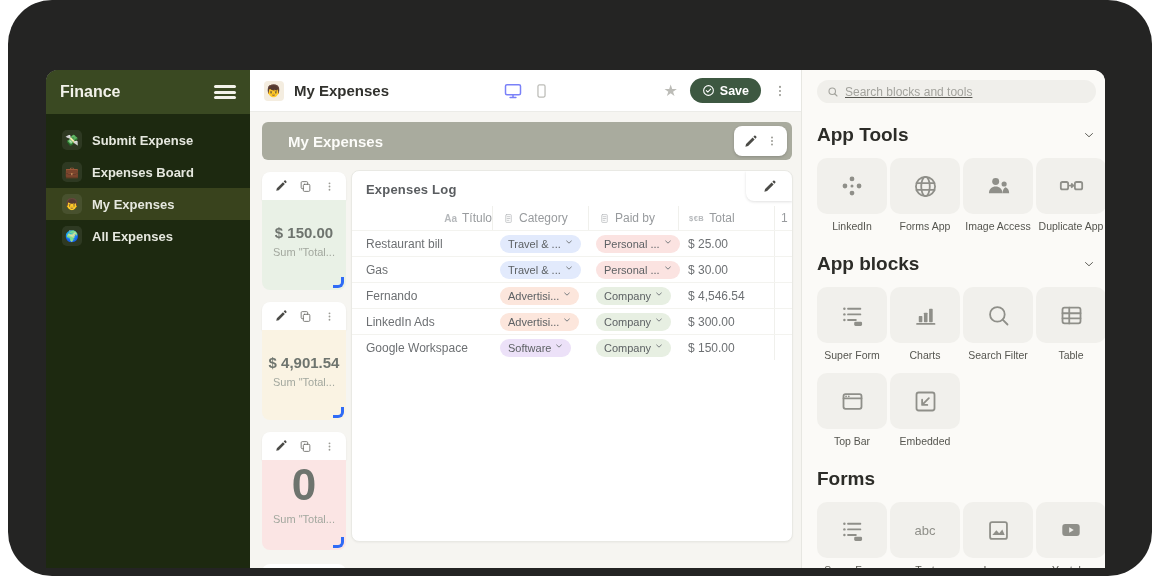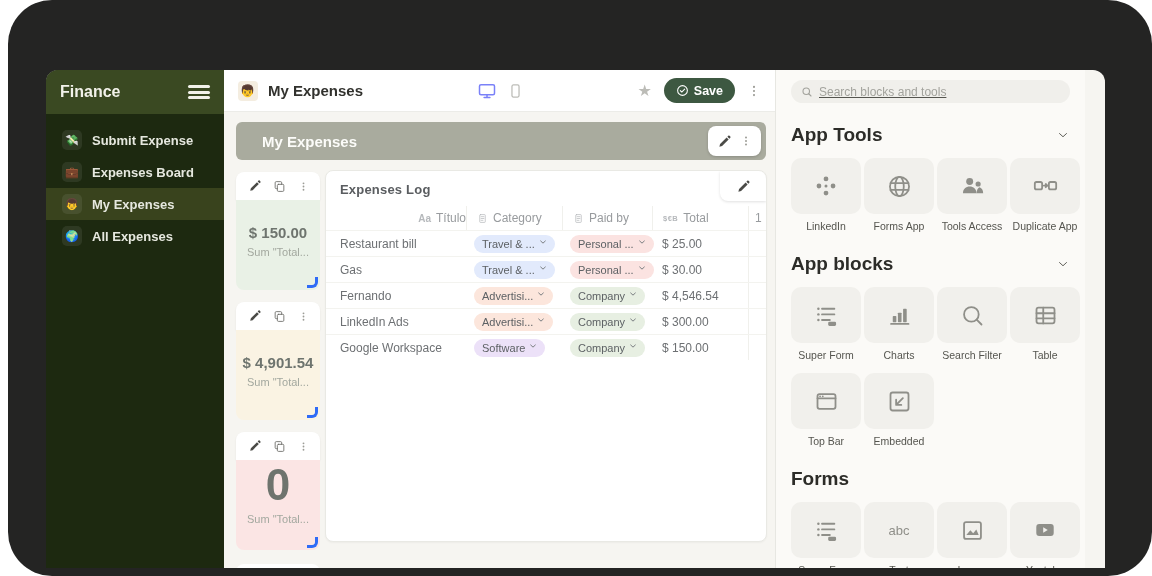--- a/index.html
+++ b/index.html
@@ -9,21 +9,21 @@
 
   
   .frame { position:absolute; left:8px; top:0; right:0; bottom:0;
     background:#242423; border-radius:44px; }
 
   
   .app { position:absolute; left:46px; top:70px; width:1059px; height:498px;
     border-radius:12px 12px 0 0; overflow:hidden; display:flex; background:#f6f5f1; }
 
   
-  .sidebar { width:178px; background:#1d2910; display:flex; flex-direction:column; flex:none; }
+  .sidebar { width:204px; background:#1d2910; display:flex; flex-direction:column; flex:none; }
   .sb-head { height:44px; background:#3a4922; display:flex; align-items:center;
     justify-content:space-between; padding:0 14px; }
   .sb-title { color:#f2f2ea; font-size:16px; font-weight:700; }
   .hamburger { width:22px; height:14px; display:flex; flex-direction:column;
     justify-content:space-between; cursor:pointer; }
   .hamburger span { display:block; height:3px; background:#f2f2ea; border-radius:2px; }
   .sb-items { padding-top:10px; }
   .sb-item { height:32px; display:flex; align-items:center; gap:10px; padding:0 16px;
     cursor:pointer; }
   .sb-item.selected { background:#39431d; }
@@ -446,21 +446,21 @@
               <span class="tile">
                 <svg width="27" height="27" viewBox="0 0 24 24" fill="none" stroke="currentColor" stroke-width="1.6" stroke-linecap="round" stroke-linejoin="round">
                   <g fill="currentColor" stroke="none">
                     <circle cx="9.5" cy="7.5" r="3.1"></circle>
                     <path d="M3.5 18c0-4 2.7-6 6-6s6 2 6 6z"></path>
                     <circle cx="17" cy="9.8" r="2.3"></circle>
                     <path d="M15.5 18c.3-2.6 1-4.5 2.6-5.3 2 .4 3.4 2.3 3.4 5.3z"></path>
                   </g>
                 </svg>
               </span>
-      <span class="tile-label">Tools Access</span>
+      <span class="tile-label">Image Access</span>
             </div>
             <div class="tile-cell">
               <span class="tile">
                 <svg width="27" height="27" viewBox="0 0 24 24" fill="none" stroke="currentColor" stroke-width="1.6" stroke-linecap="round" stroke-linejoin="round">
                   <rect x="2.5" y="8" width="6.5" height="6.5" rx="1.5"></rect>
                   <rect x="15" y="8" width="6.5" height="6.5" rx="1.5"></rect>
                   <path d="M10.5 11.2h3M12.2 9.8l1.5 1.4-1.5 1.4"></path>
                 </svg>
               </span>
       <span class="tile-label">Duplicate App</span>

